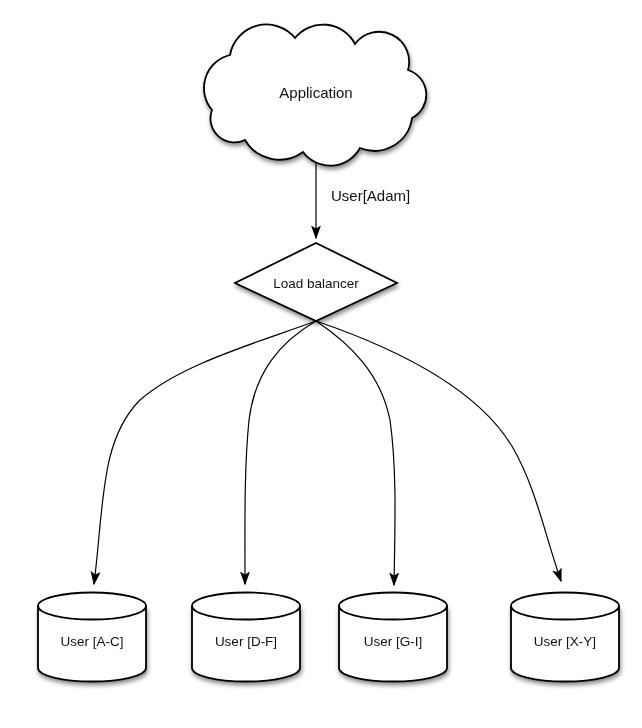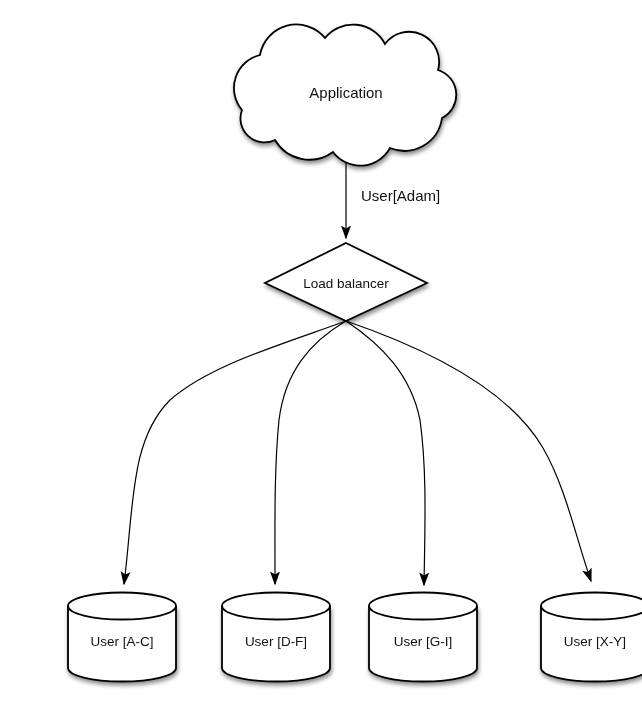--- a/index.html
+++ b/index.html
@@ -6,21 +6,20 @@
     margin: 0;
     padding: 0;
     background: #ffffff;
   }
   .canvas {
     position: relative;
     width: 586px;
     height: 728px;
     background: #ffffff;
     font-family: "Liberation Sans", sans-serif;
-    padding-left: 30px;
   }
   svg { display: block; }
   .shape {
     fill: #ffffff;
     stroke: #000000;
     stroke-width: 1.8;
   }
   .edge {
     fill: none;
     stroke: #000000;

